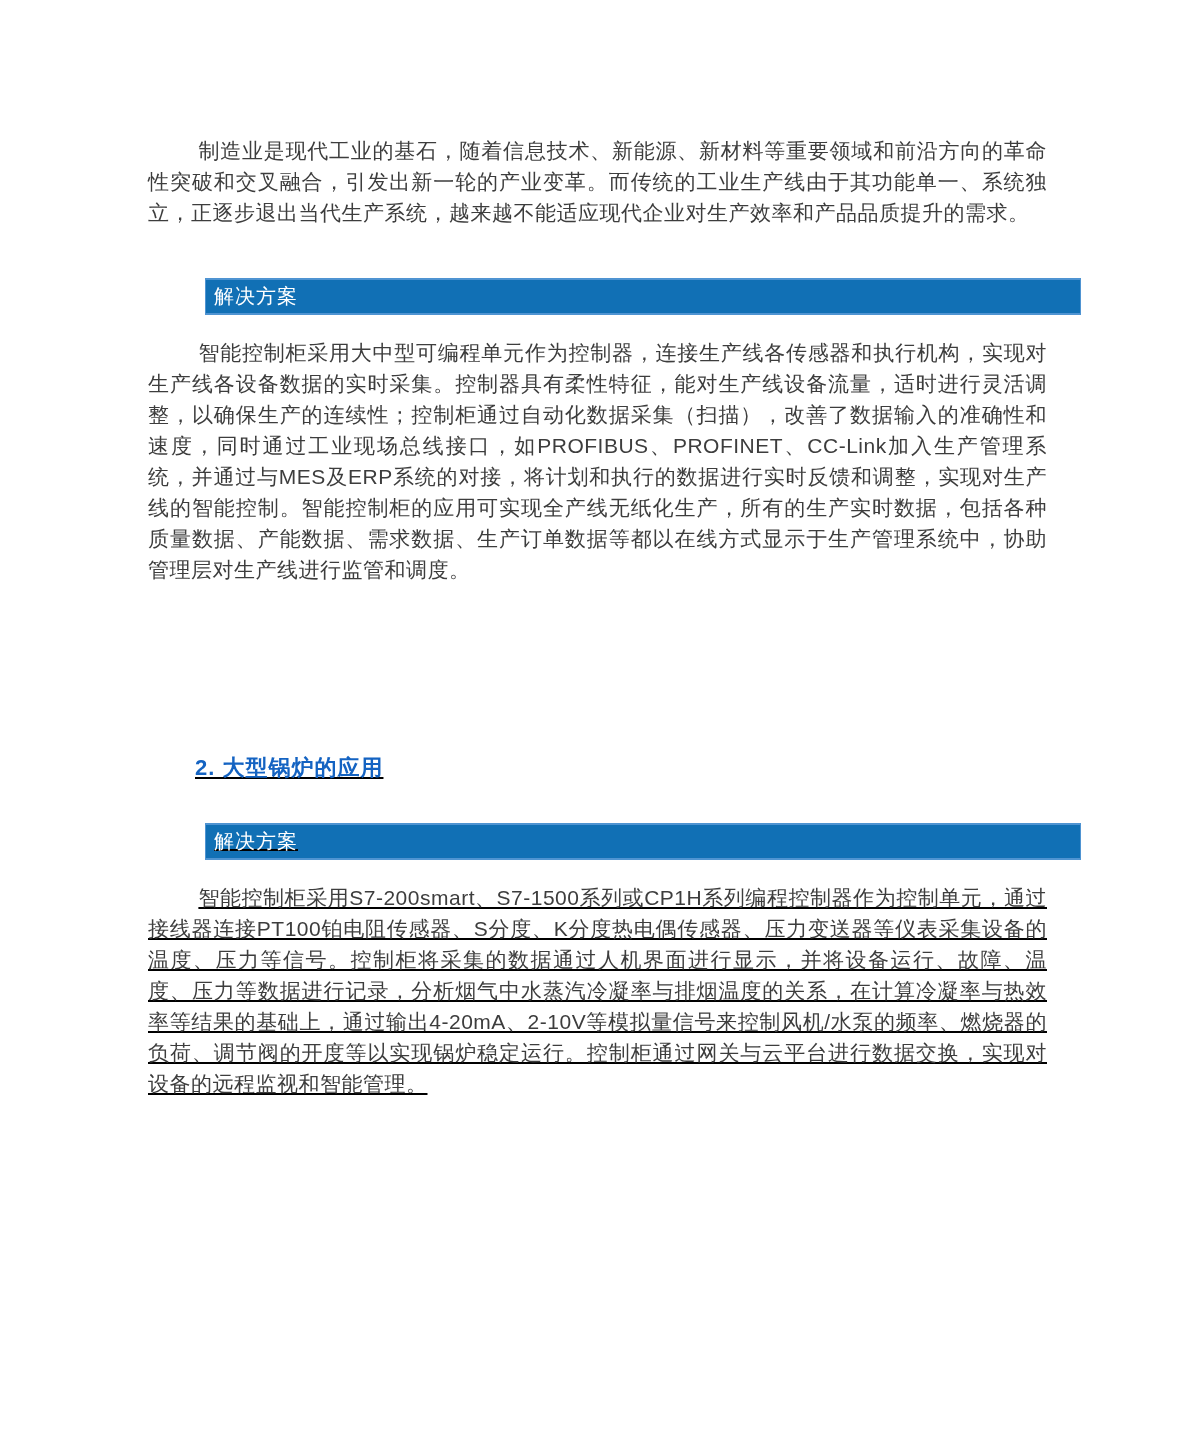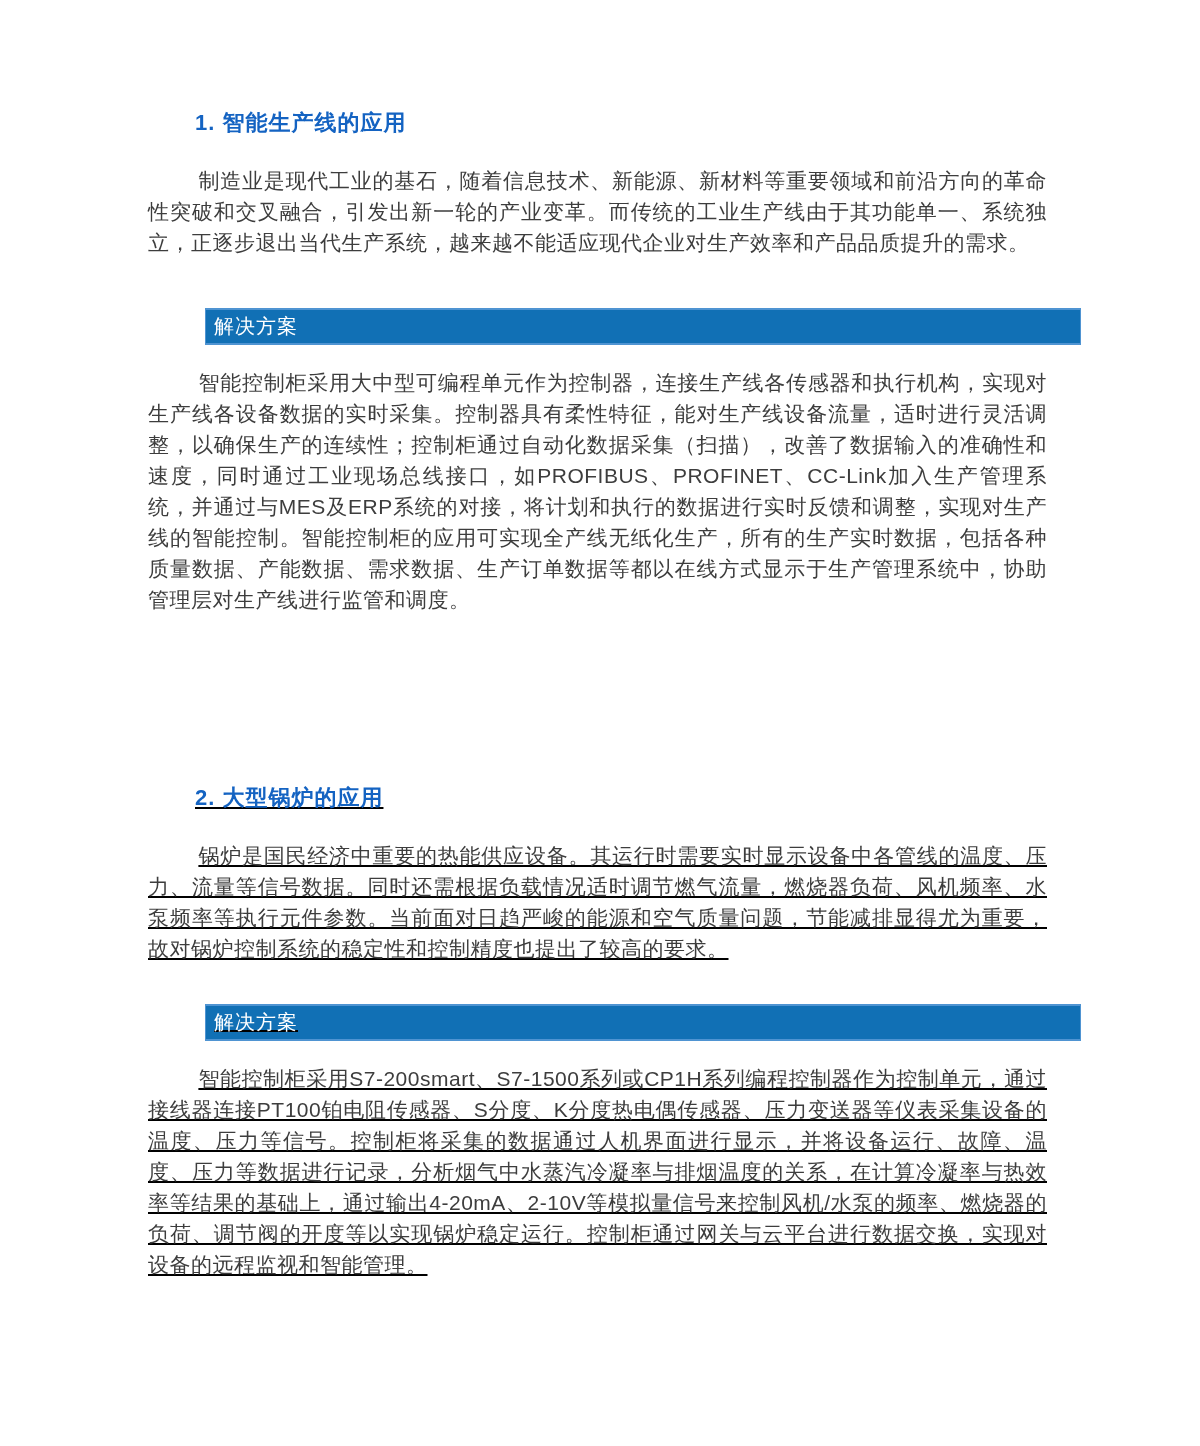--- a/index.html
+++ b/index.html
@@ -65,30 +65,28 @@
   .section-boiler .solution-banner {
     margin-top: 40px;
   }
 </style>
 </head>
 <body>
 
 <div class="page">
 
   <section class="section section-production-line">
-    <h2 class="section-heading">1. 智能生产线的应用</h2>
     <p class="para">制造业是现代工业的基石，随着信息技术、新能源、新材料等重要领域和前沿方向的革命性突破和交叉融合，引发出新一轮的产业变革。而传统的工业生产线由于其功能单一、系统独立，正逐步退出当代生产系统，越来越不能适应现代企业对生产效率和产品品质提升的需求。</p>
     <div class="solution-banner">
       <span class="banner-label">解决方案</span>
     </div>
     <p class="para solution-para">智能控制柜采用大中型可编程单元作为控制器，连接生产线各传感器和执行机构，实现对生产线各设备数据的实时采集。控制器具有柔性特征，能对生产线设备流量，适时进行灵活调整，以确保生产的连续性；控制柜通过自动化数据采集（扫描），改善了数据输入的准确性和速度，同时通过工业现场总线接口，如PROFIBUS、PROFINET、CC-Link加入生产管理系统，并通过与MES及ERP系统的对接，将计划和执行的数据进行实时反馈和调整，实现对生产线的智能控制。智能控制柜的应用可实现全产线无纸化生产，所有的生产实时数据，包括各种质量数据、产能数据、需求数据、生产订单数据等都以在线方式显示于生产管理系统中，协助管理层对生产线进行监管和调度。</p>
   </section>
 
   <section class="section section-boiler">
     <h2 class="section-heading">2. 大型锅炉的应用</h2>
-    <p class="para">锅炉是国民经济中重要的热能供应设备。其运行时需要实时显示设备中各管线的温度、压力、流量等信号数据。同时还需根据负载情况适时调节燃气流量，燃烧器负荷、风机频率、水泵频率等执行元件参数。当前面对日趋严峻的能源和空气质量问题，节能减排显得尤为重要，故对锅炉控制系统的稳定性和控制精度也提出了较高的要求。</p>
     <div class="solution-banner">
       <span class="banner-label">解决方案</span>
     </div>
     <p class="para solution-para">智能控制柜采用S7-200smart、S7-1500系列或CP1H系列编程控制器作为控制单元，通过接线器连接PT100铂电阻传感器、S分度、K分度热电偶传感器、压力变送器等仪表采集设备的温度、压力等信号。控制柜将采集的数据通过人机界面进行显示，并将设备运行、故障、温度、压力等数据进行记录，分析烟气中水蒸汽冷凝率与排烟温度的关系，在计算冷凝率与热效率等结果的基础上，通过输出4-20mA、2-10V等模拟量信号来控制风机/水泵的频率、燃烧器的负荷、调节阀的开度等以实现锅炉稳定运行。控制柜通过网关与云平台进行数据交换，实现对设备的远程监视和智能管理。</p>
   </section>
 
 </div>
 
 </body></html>

